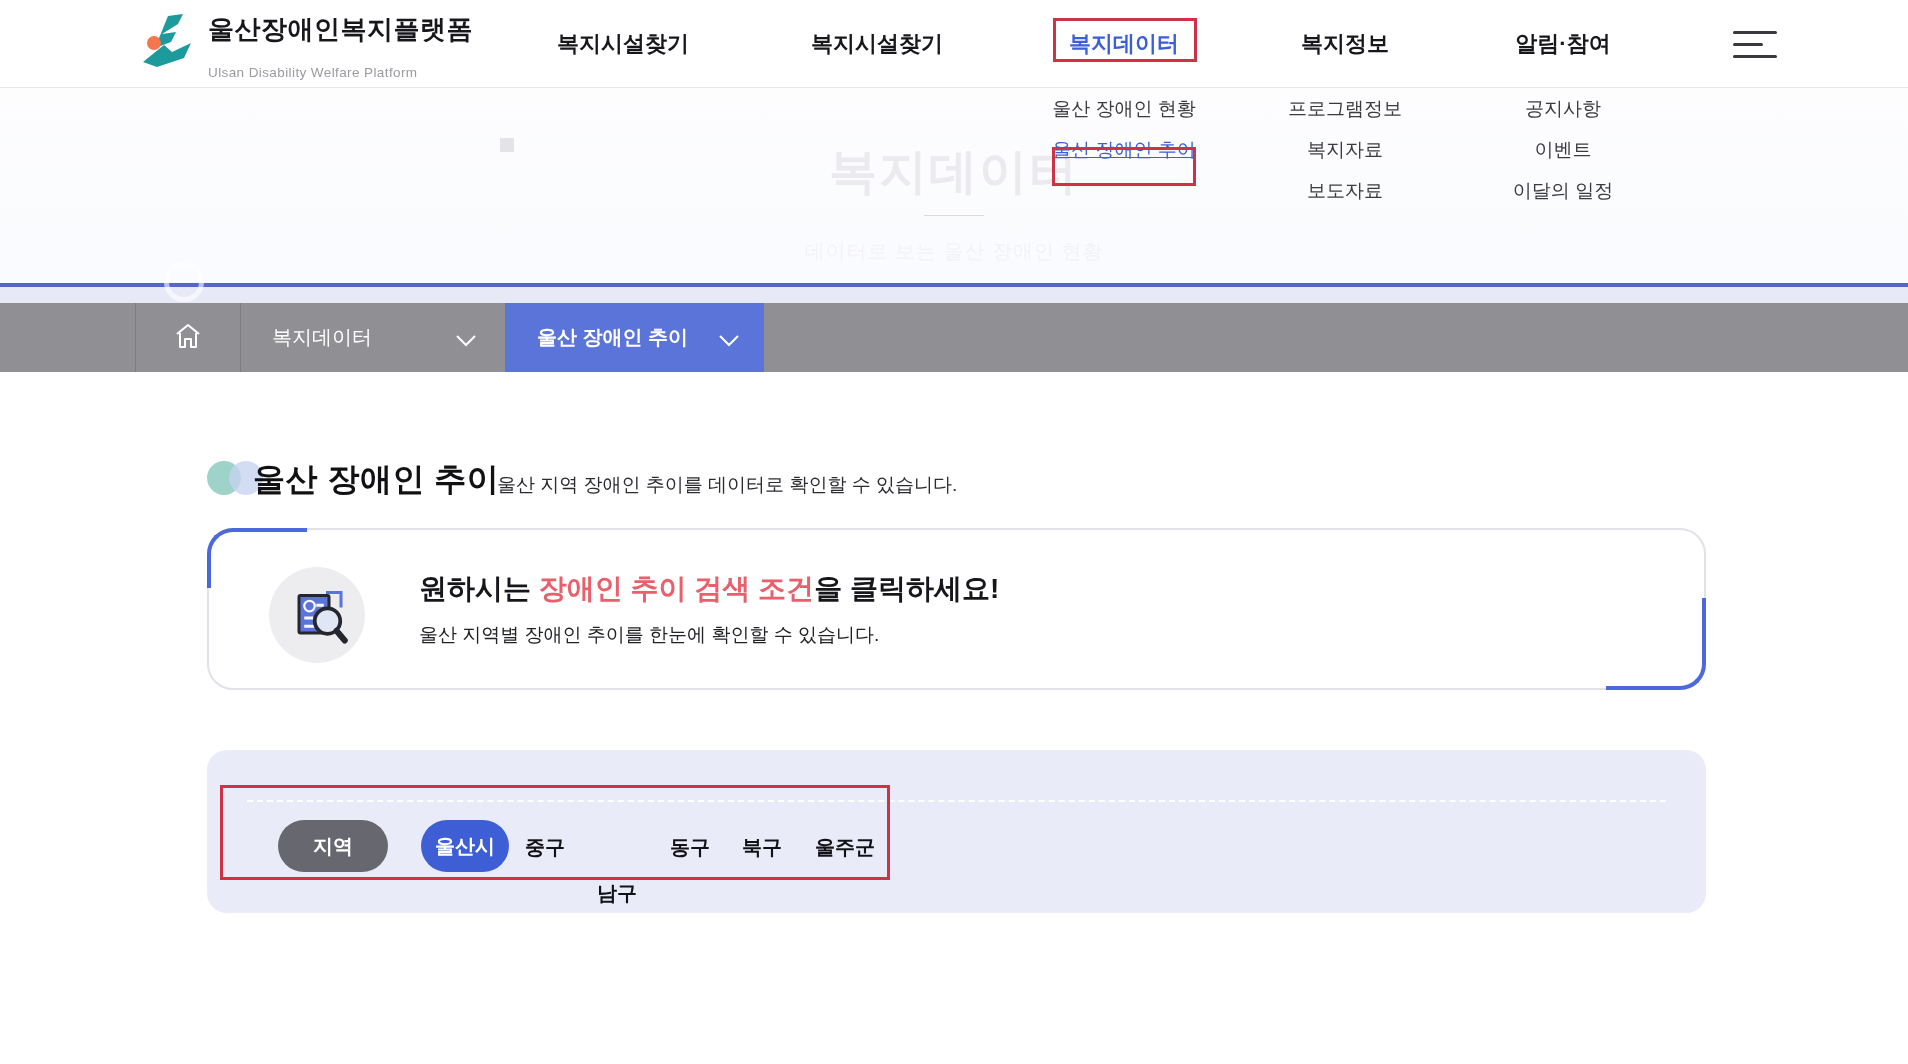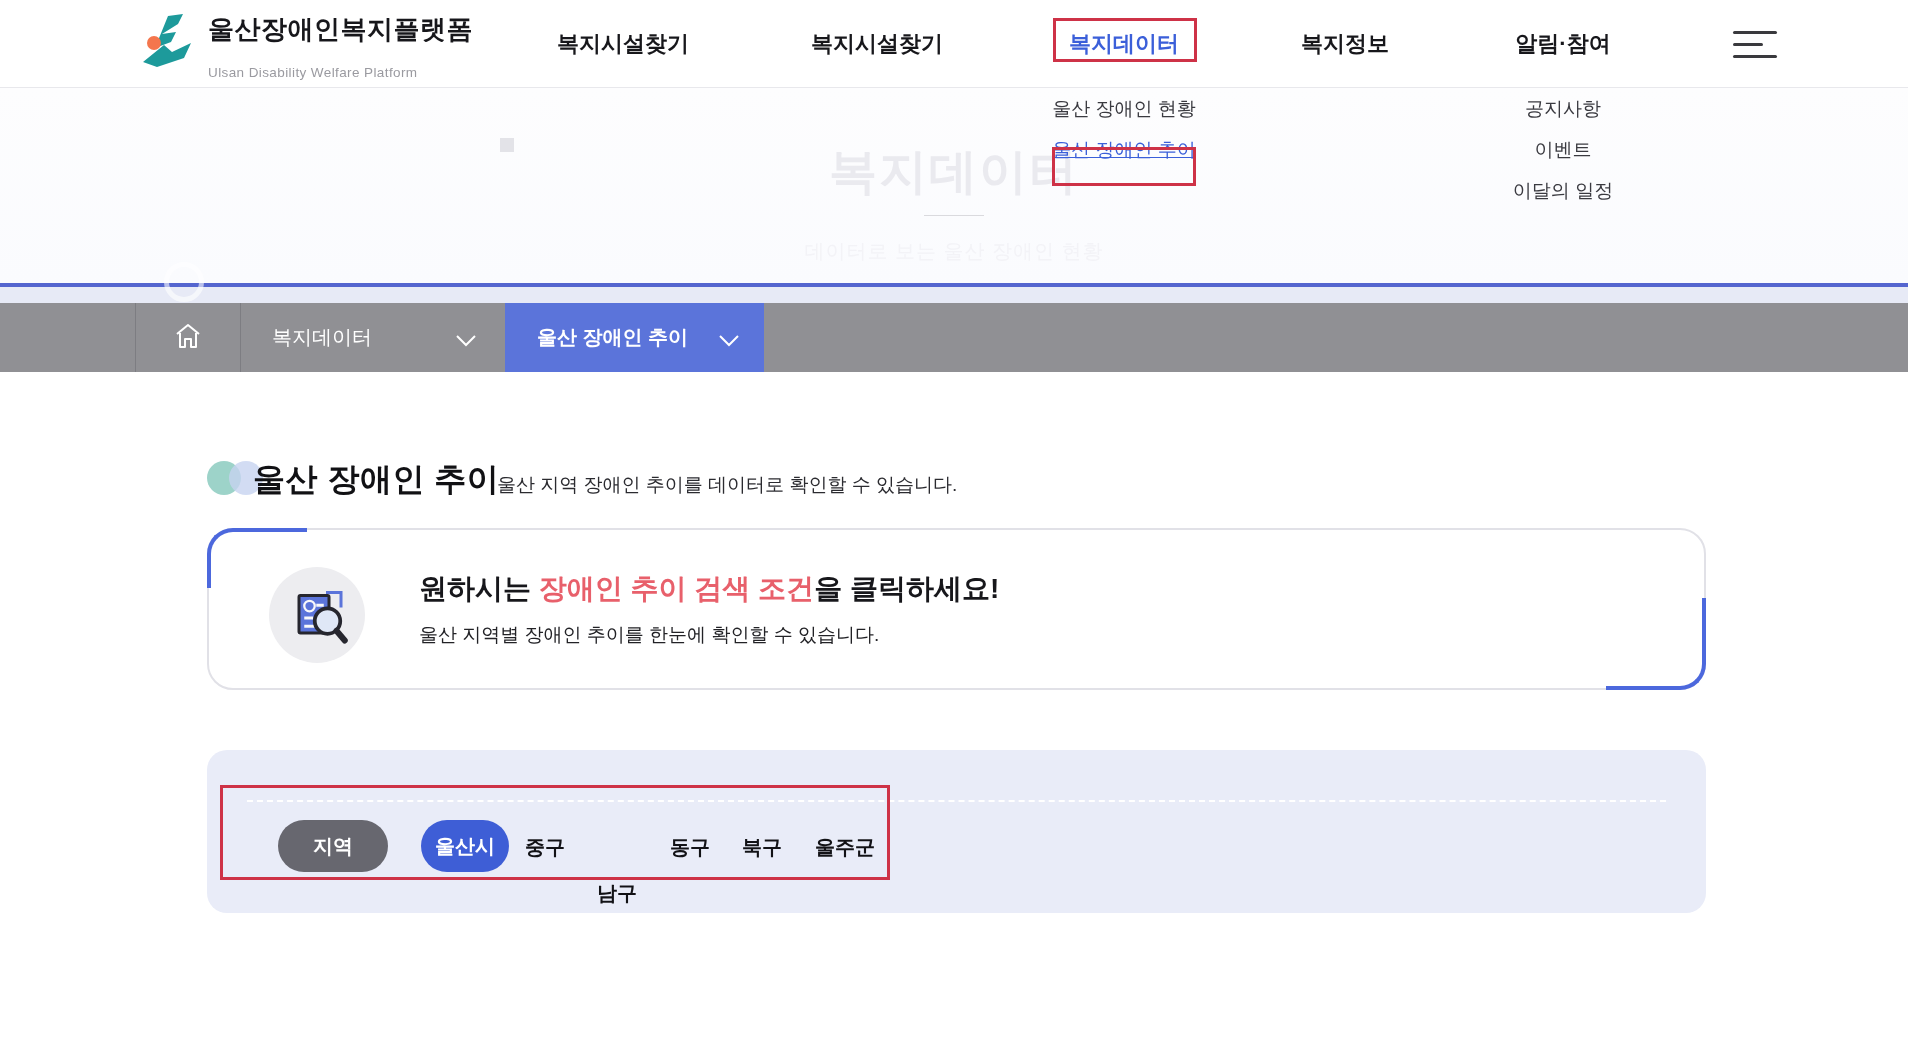--- a/index.html
+++ b/index.html
@@ -83,20 +83,25 @@
     <div class="banner-sub">데이터로 보는 울산 장애인 현황</div>
     <div class="deco-square"></div>
   </div>
   <div class="banner-line"></div>
   <div class="banner-strip"></div>
   <div class="deco-ring"></div>
 
   <div class="dd-col" style="left:1034px;">
     <div class="dd-item">울산 장애인 현황</div>
     <div class="dd-item active">울산 장애인 추이</div>
+  </div>
+  <div class="dd-col" style="left:1255px;">
+    <div class="dd-item">프로그램정보</div>
+    <div class="dd-item">복지자료</div>
+    <div class="dd-item">보도자료</div>
   </div>
   <div class="dd-col" style="left:1473px;">
     <div class="dd-item">공지사항</div>
     <div class="dd-item">이벤트</div>
     <div class="dd-item">이달의 일정</div>
   </div>
 
   <div class="header">
     <div class="logo">
       <span>

